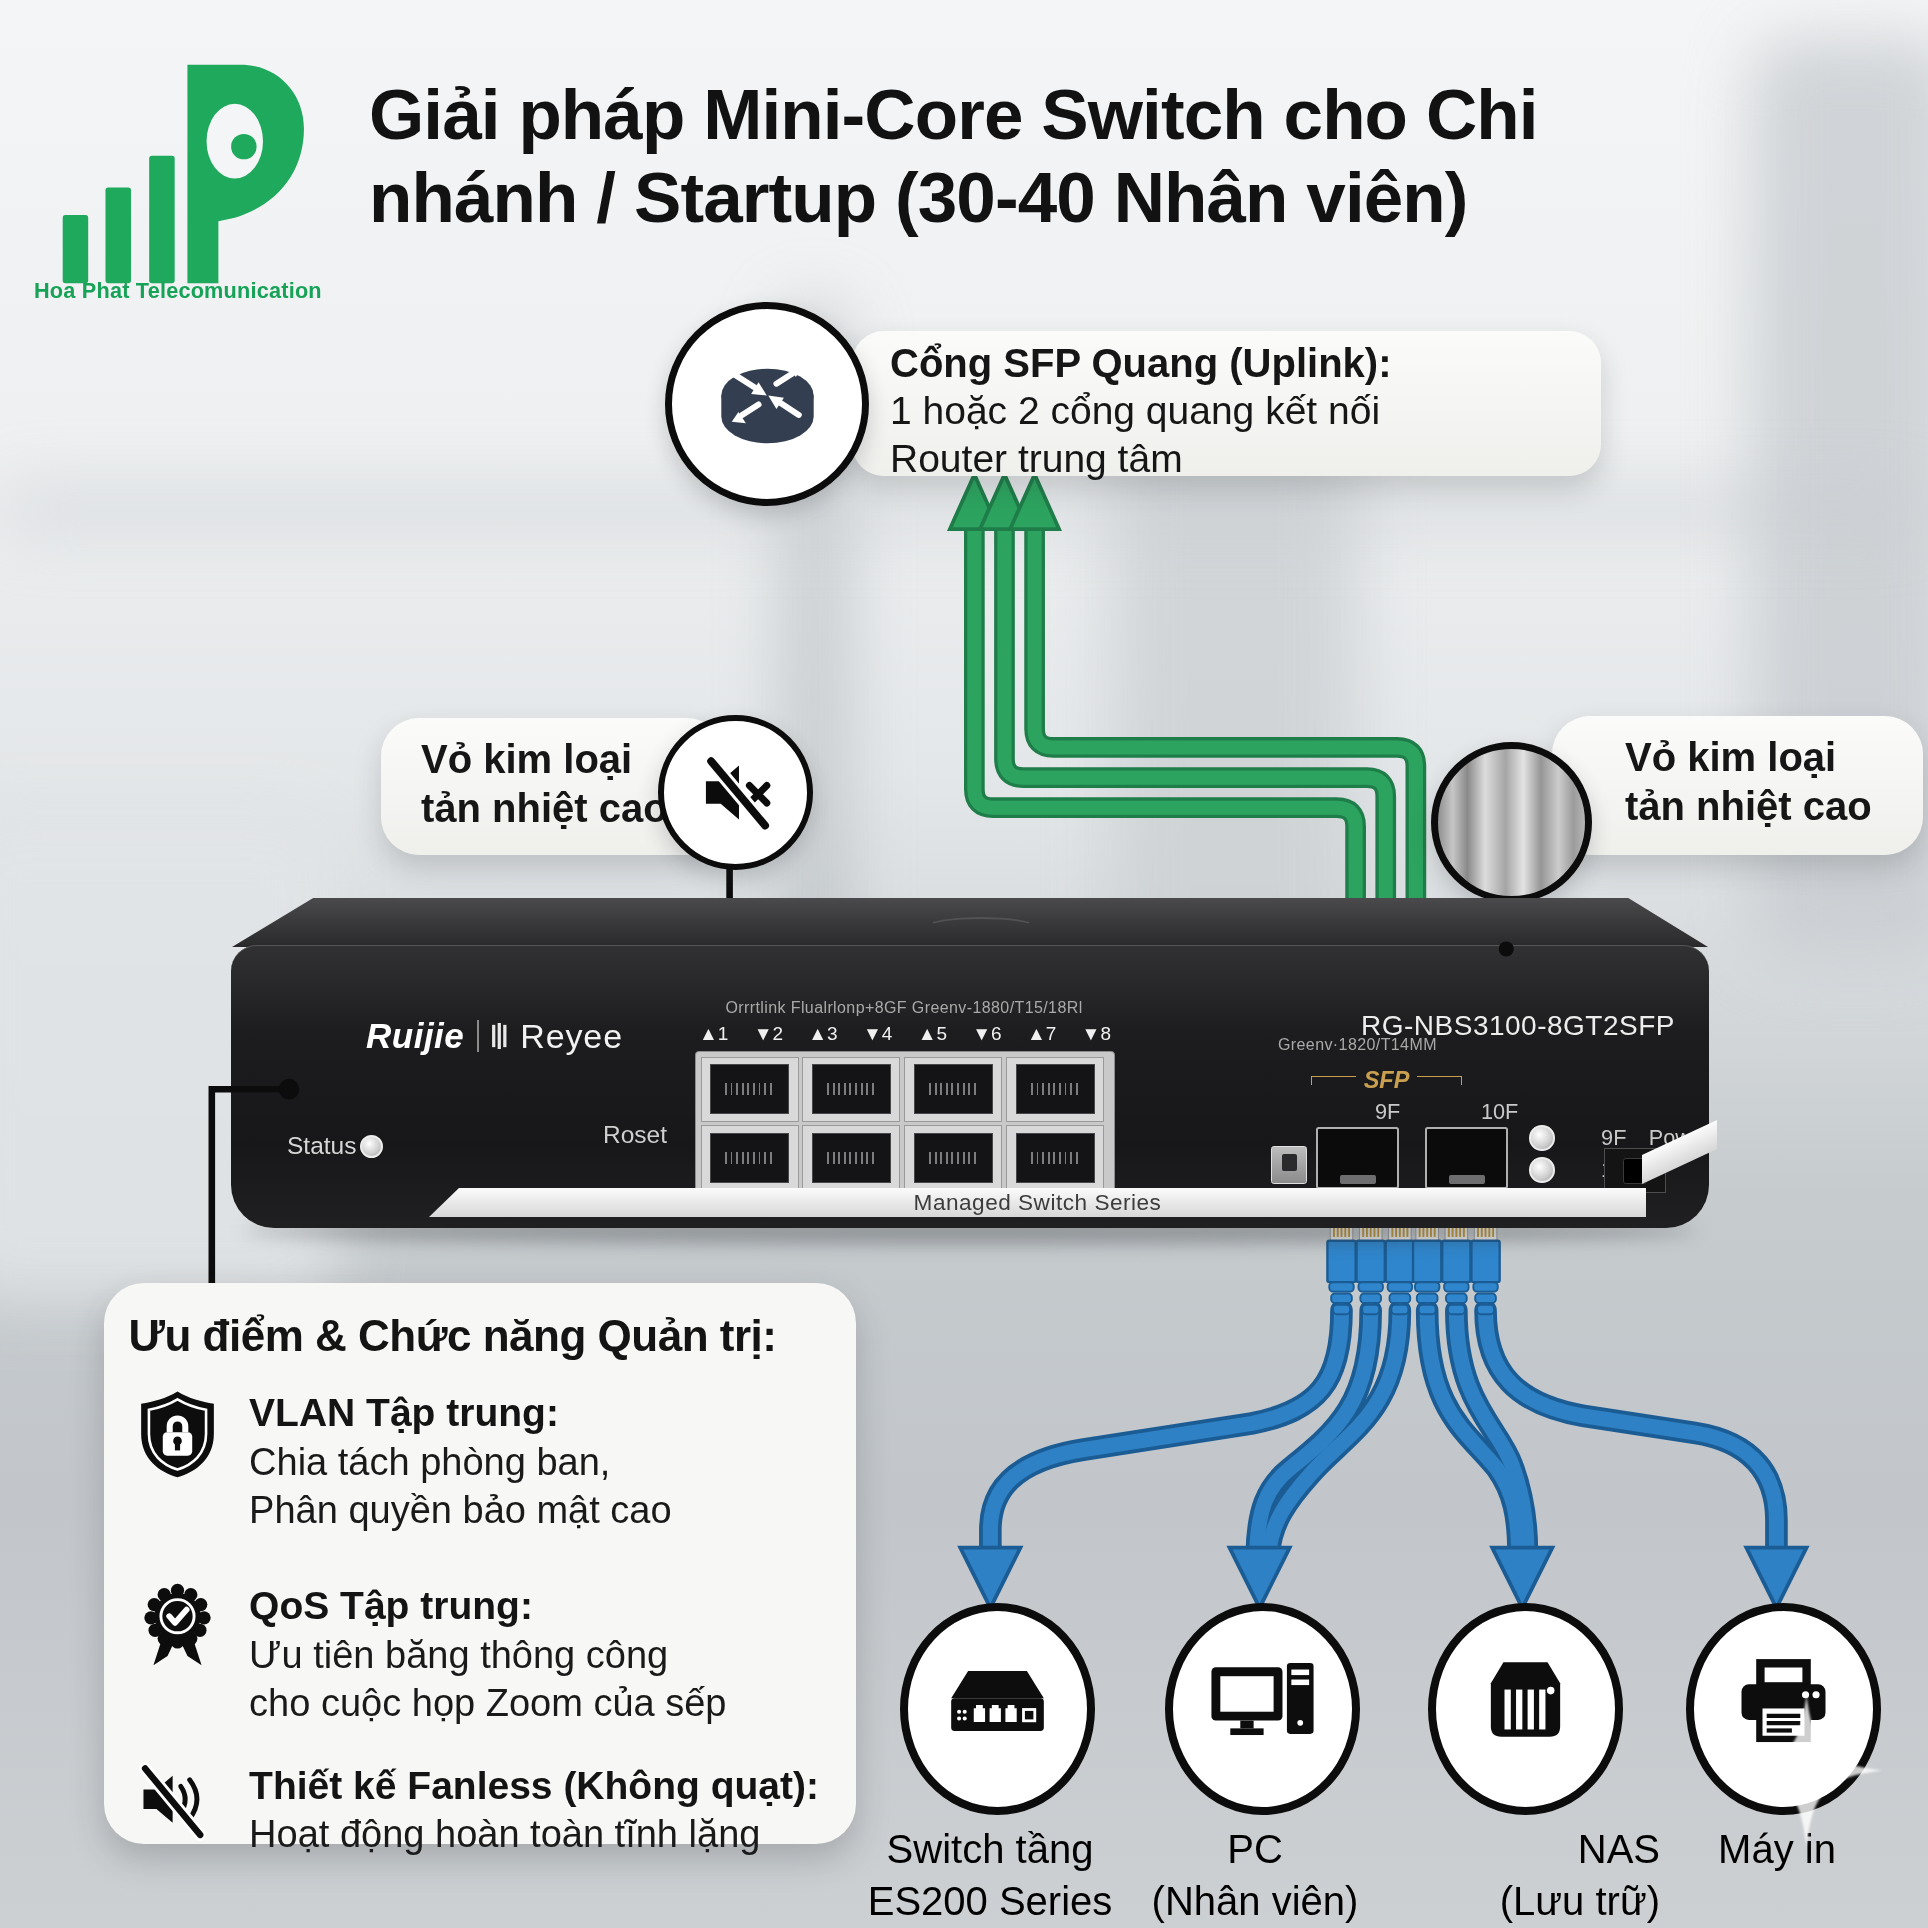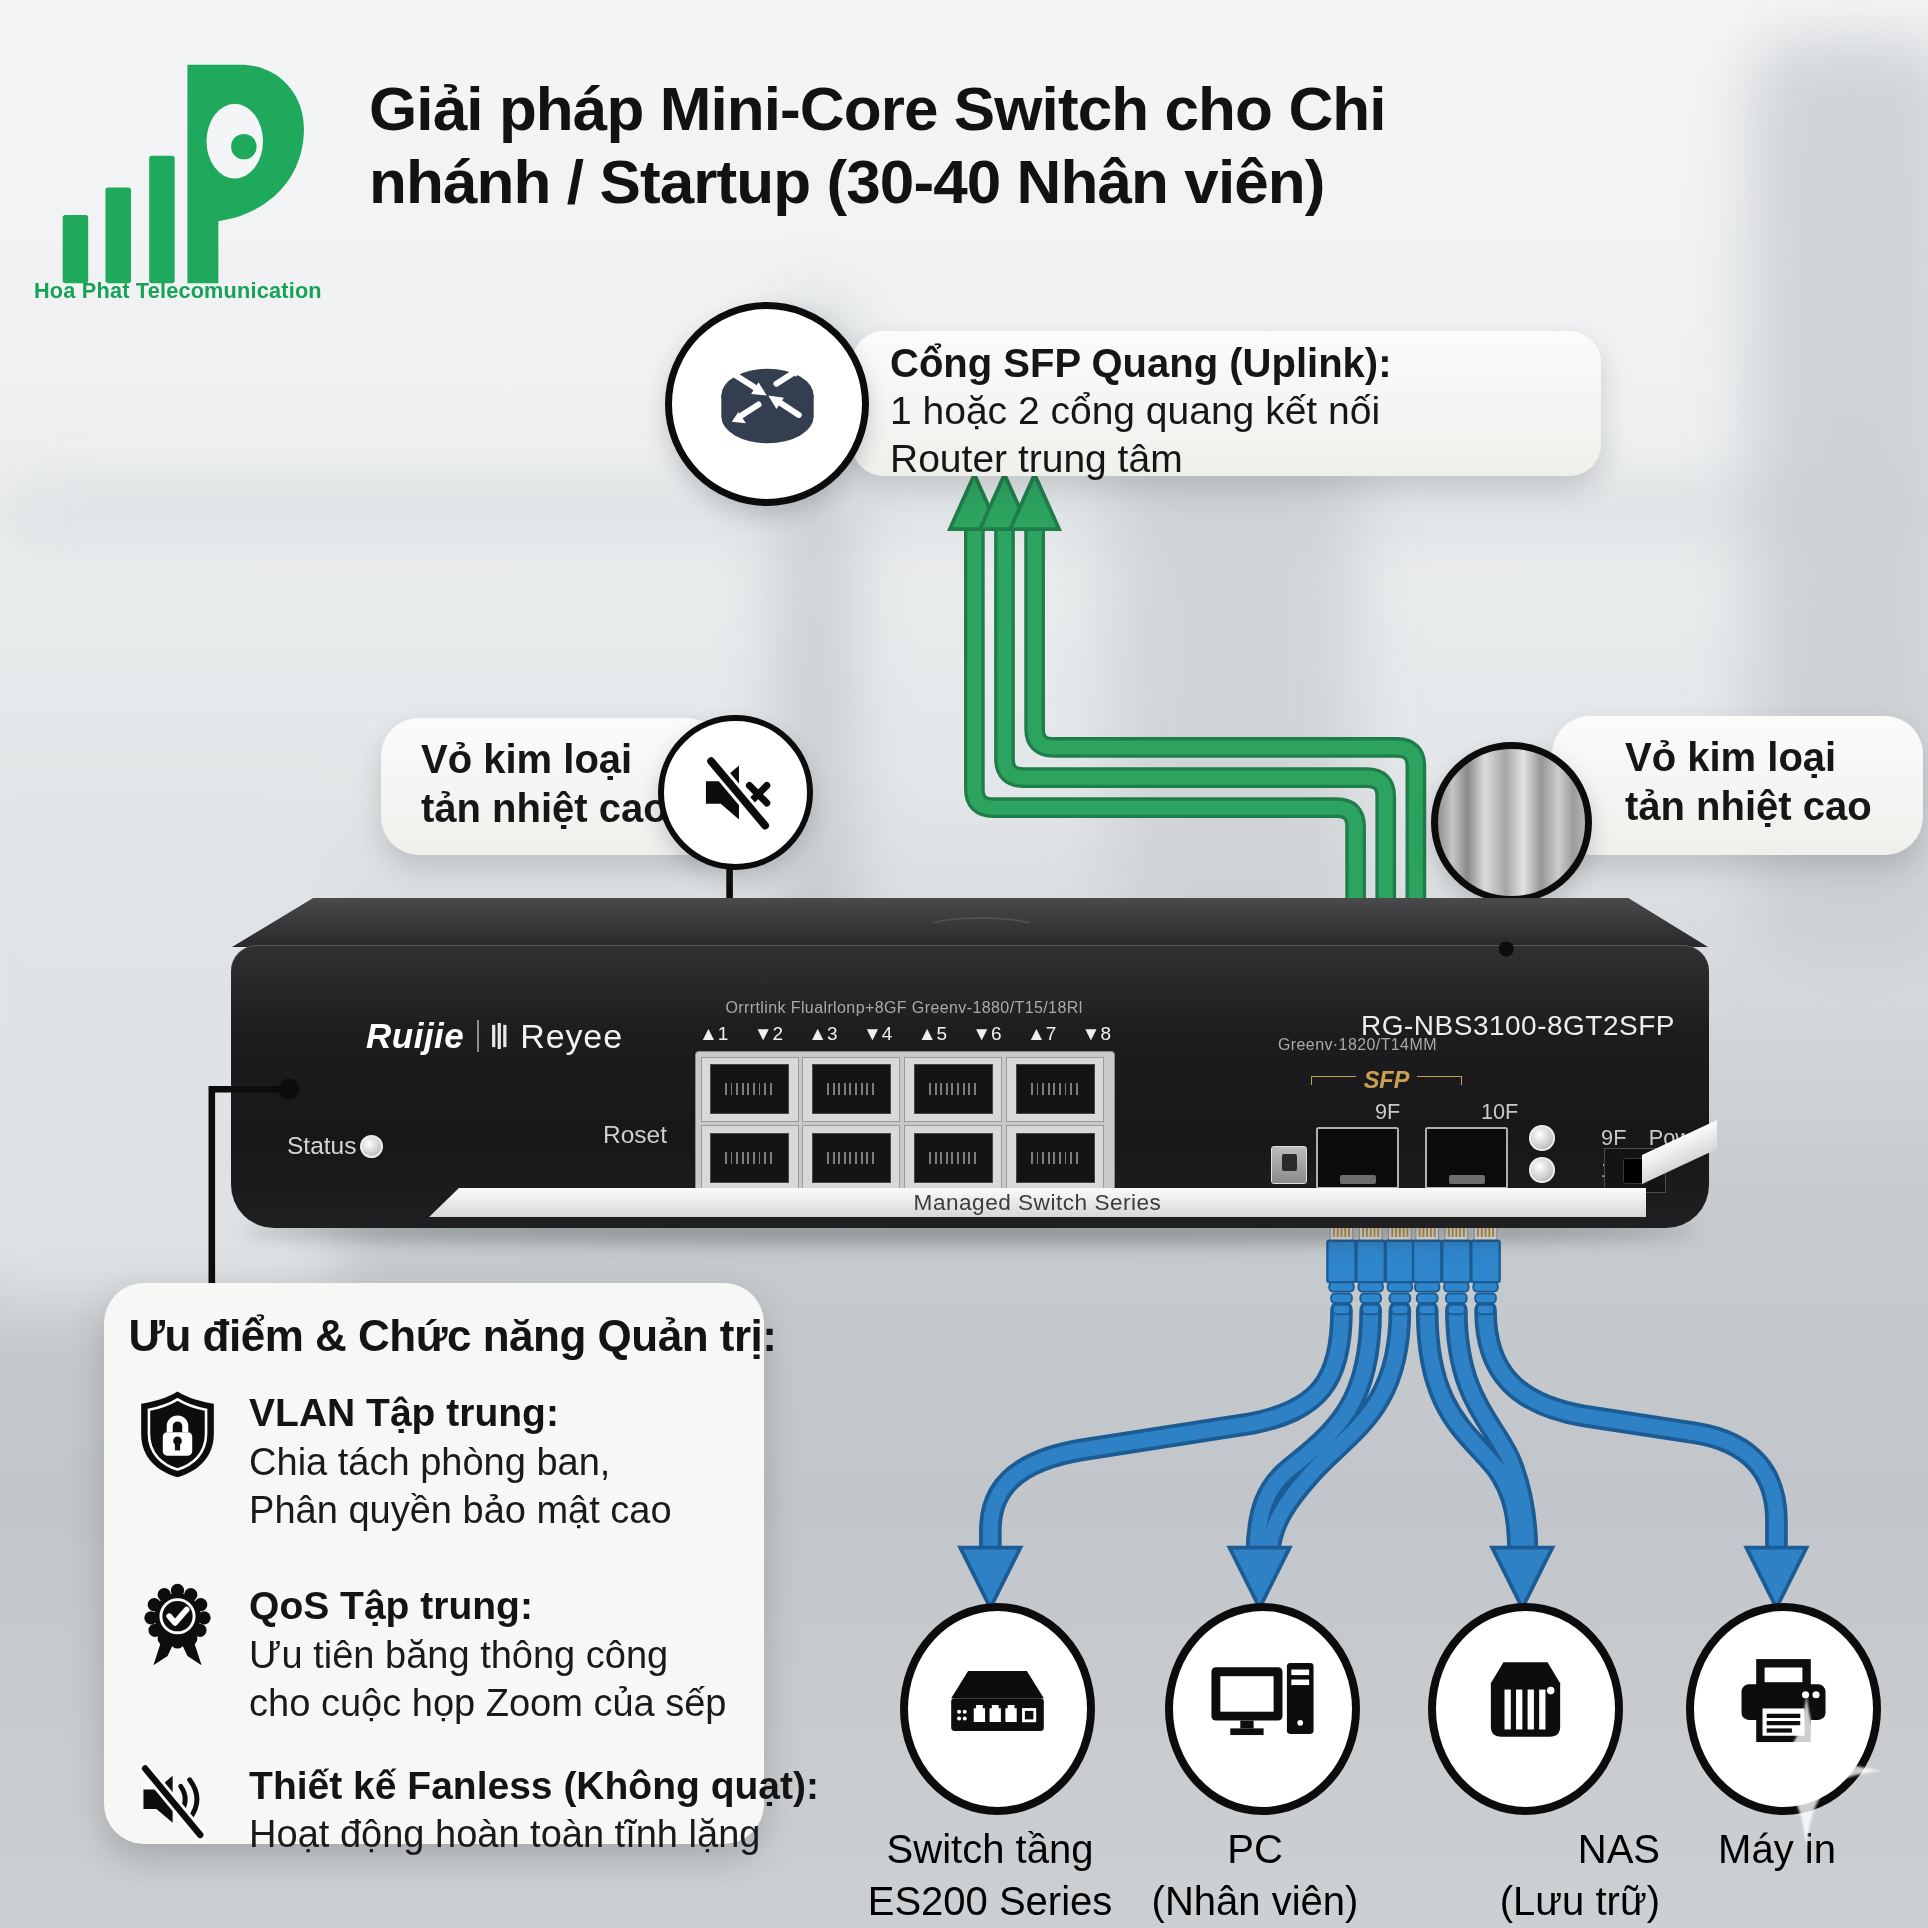--- a/index.html
+++ b/index.html
@@ -5,21 +5,21 @@
   html,body{margin:0;padding:0;}
   body{width:1928px;height:1928px;position:relative;overflow:hidden;
        font-family:"Liberation Sans","DejaVu Sans",sans-serif;background:#e8eaec;}
   .abs{position:absolute;}
   
   .bg-base{inset:0;z-index:0;
     background:linear-gradient(180deg,#f4f5f6 0%,#eef0f1 22%,#e4e7e9 40%,#d4d8db 52%,#c6cbce 62%,#c2c6ca 78%,#cdd0d3 100%);}
   .bg-blob{z-index:0;filter:blur(32px);border-radius:38px;}
   
   .tagline{font-weight:bold;font-size:21.7px;color:#16a257;letter-spacing:0.2px;}
-  .title{font-weight:bold;color:#121212;font-size:62px;line-height:1.17;letter-spacing:-0.9px;}
+  .title{font-weight:bold;color:#121212;font-size:71px;line-height:1.17;letter-spacing:-0.9px;}
   
   .pill{background:linear-gradient(180deg,#fbfbfa,#efefec);border-radius:32px;
         box-shadow:0 13px 28px rgba(40,45,50,.18);}
   .pill-text-b{font-weight:bold;color:#161616;font-size:40px;line-height:1.22;}
   .pill-text-r{color:#161616;font-size:39px;line-height:1.22;}
   .callout-circle{border-radius:50%;background:#fff;border:7.5px solid #0c0c0c;
         display:flex;align-items:center;justify-content:center;box-shadow:0 9.4px 21px rgba(40,45,50,.2);}
   .metal{background:linear-gradient(90deg,#8f8f8f 0%,#c6c6c6 10%,#8a8a8a 20%,#dcdcdc 32%,#a5a5a5 46%,#e3e3e3 58%,#969696 70%,#cccccc 82%,#9c9c9c 92%,#b5b5b5 100%);}
   
   .sw-top{background:linear-gradient(180deg,#4a4a4c,#29292b);}
@@ -342,21 +342,21 @@
   </div>
   <div class="abs sw-strip" style="left:1411px;top:209px;width:75px;height:29px;transform:skewY(-25deg);transform-origin:left center;"></div>
 </div>
 
 <svg class="abs" style="left:0;top:0;z-index:4;" width="1928" height="1928" viewBox="0 0 2048 2048">
   <polyline points="307,1157 225,1157 225,1368" fill="none" stroke="#0c0c0c" stroke-width="7"></polyline>
   <circle cx="307" cy="1157" r="11" fill="#0c0c0c"></circle>
   <circle cx="1600" cy="1008" r="8" fill="#0c0c0c"></circle>
 </svg>
 
-<div class="abs panel" style="left:104px;top:1283px;width:660px;height:561px;z-index:4;padding:28px 0 0 24.5px;box-sizing:border-box;">
+<div class="abs panel" style="left:104px;top:1283px;width:752px;height:561px;z-index:4;padding:28px 0 0 24.5px;box-sizing:border-box;">
   <div class="panel-title nowrap">Ưu điểm &amp; Chức năng Quản trị:</div>
 
   <div class="feat-item" style="margin-top:28px;">
     <div class="feat-icon">
       <svg width="87" height="90" viewBox="0 0 100 104">
         <path d="M50,3 C63,11 78,15 92,17 V52 C92,81 71,96 50,102 C29,96 8,81 8,52 V17 C22,15 37,11 50,3 Z" fill="#0d0d0d"></path>
         <path d="M50,12 C60,18 72,22 83,24 V52 C83,75 67,88 50,93 C33,88 17,75 17,52 V24 C28,22 40,18 50,12 Z" fill="none" stroke="#ffffff" stroke-width="3"></path>
         <path d="M41,50 v-7 a9,9 0 0 1 18,0 v7" fill="none" stroke="#ffffff" stroke-width="7"></path>
         <rect x="33" y="50" width="34" height="27" rx="5" fill="#ffffff"></rect>
         <circle cx="50" cy="60" r="5" fill="#0d0d0d"></circle>

